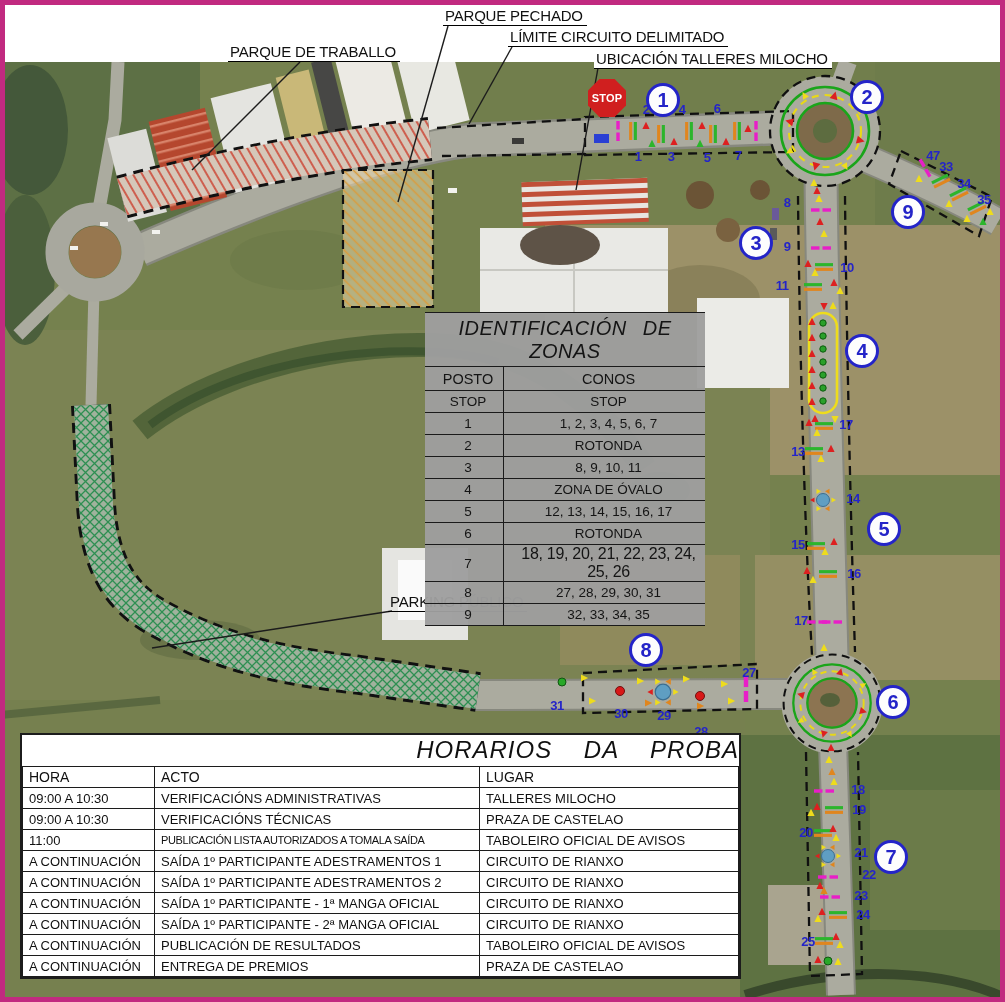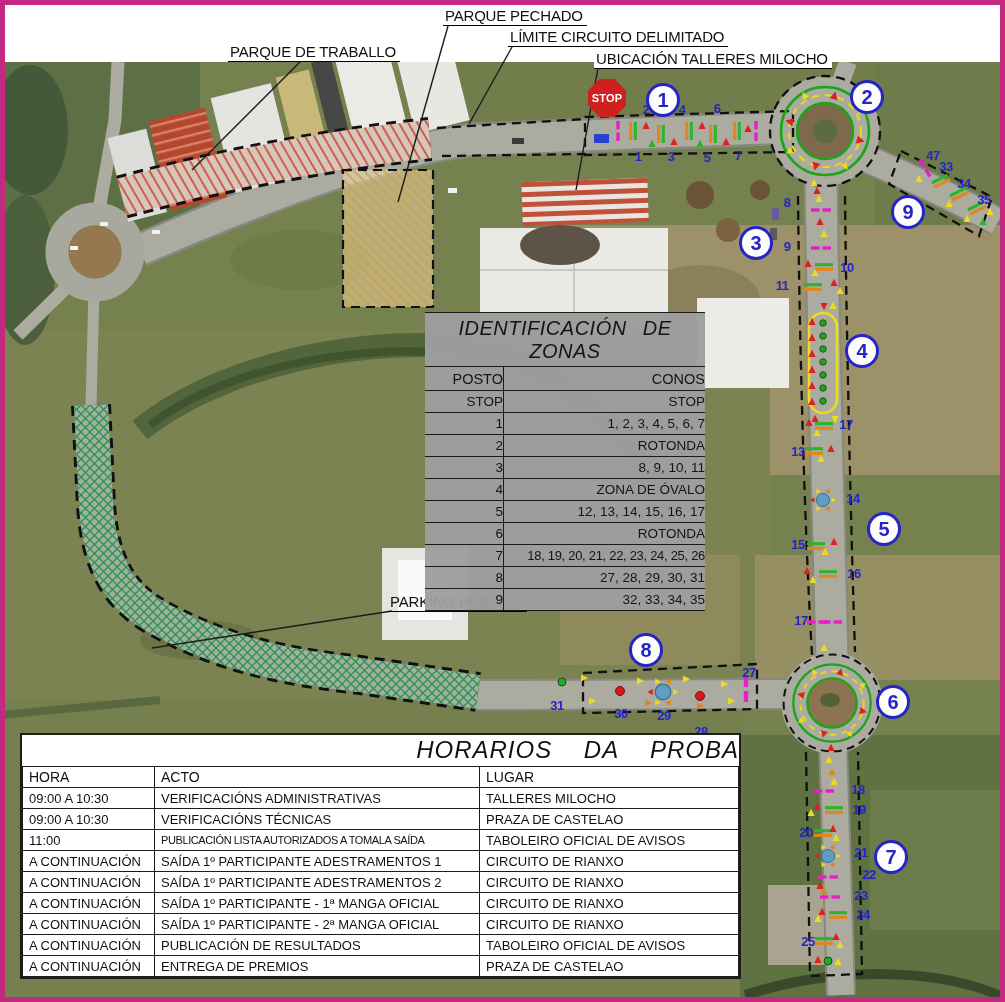--- a/index.html
+++ b/index.html
@@ -22,24 +22,24 @@
   
   .cn{position:absolute;width:20px;text-align:center;font-size:13px;font-weight:bold;
       color:#2424c8;z-index:9;letter-spacing:-0.5px;}
   
   .zones-panel{position:absolute;left:425px;top:312px;width:280px;z-index:10;
                background:rgba(158,158,158,0.96);border-top:1.6px solid #1a1a1a;color:#141414;}
   .zones-title{font-style:italic;font-size:20px;text-align:center;word-spacing:10px;
                padding:4px 0 3px 0;border-bottom:1.6px solid #1a1a1a;letter-spacing:0.5px;}
   table.zones{width:100%;border-collapse:collapse;}
   .zones th,.zones td{font-size:13.5px;font-weight:400;height:21px;padding:0 0 0 8px;
-                      text-align:right;border-bottom:1.5px solid #1a1a1a;}
+                      text-align:center;border-bottom:1.5px solid #1a1a1a;}
   .zones th:first-child,.zones td:first-child{width:70px;border-right:1.5px solid #1a1a1a;}
   .zones th{height:23px;font-size:14.5px;}
-  .zones tbody tr:nth-child(8) td:nth-child(2){font-size:13px;letter-spacing:-0.3px;}
+  .zones tbody tr:nth-child(8) td:nth-child(2){font-size:16px;letter-spacing:-0.3px;}
   
   .sched-panel{position:absolute;left:20px;top:733px;width:717px;z-index:10;background:#fff;
                border:2px solid #1c1c1c;color:#101010;}
   .sched-title{font-style:italic;font-size:24px;text-align:right;word-spacing:24px;
                padding:1px 0 2px 0;letter-spacing:1px;}
   table.sched{width:100%;border-collapse:collapse;table-layout:fixed;}
   .sched col.c1{width:132px;} .sched col.c2{width:325px;}
   .sched th,.sched td{border:1.3px solid #1c1c1c;font-size:13px;font-weight:400;height:20px;
                       padding:0 0 0 6px;text-align:left;white-space:nowrap;overflow:hidden;}
   .sched th{font-size:14px;}

